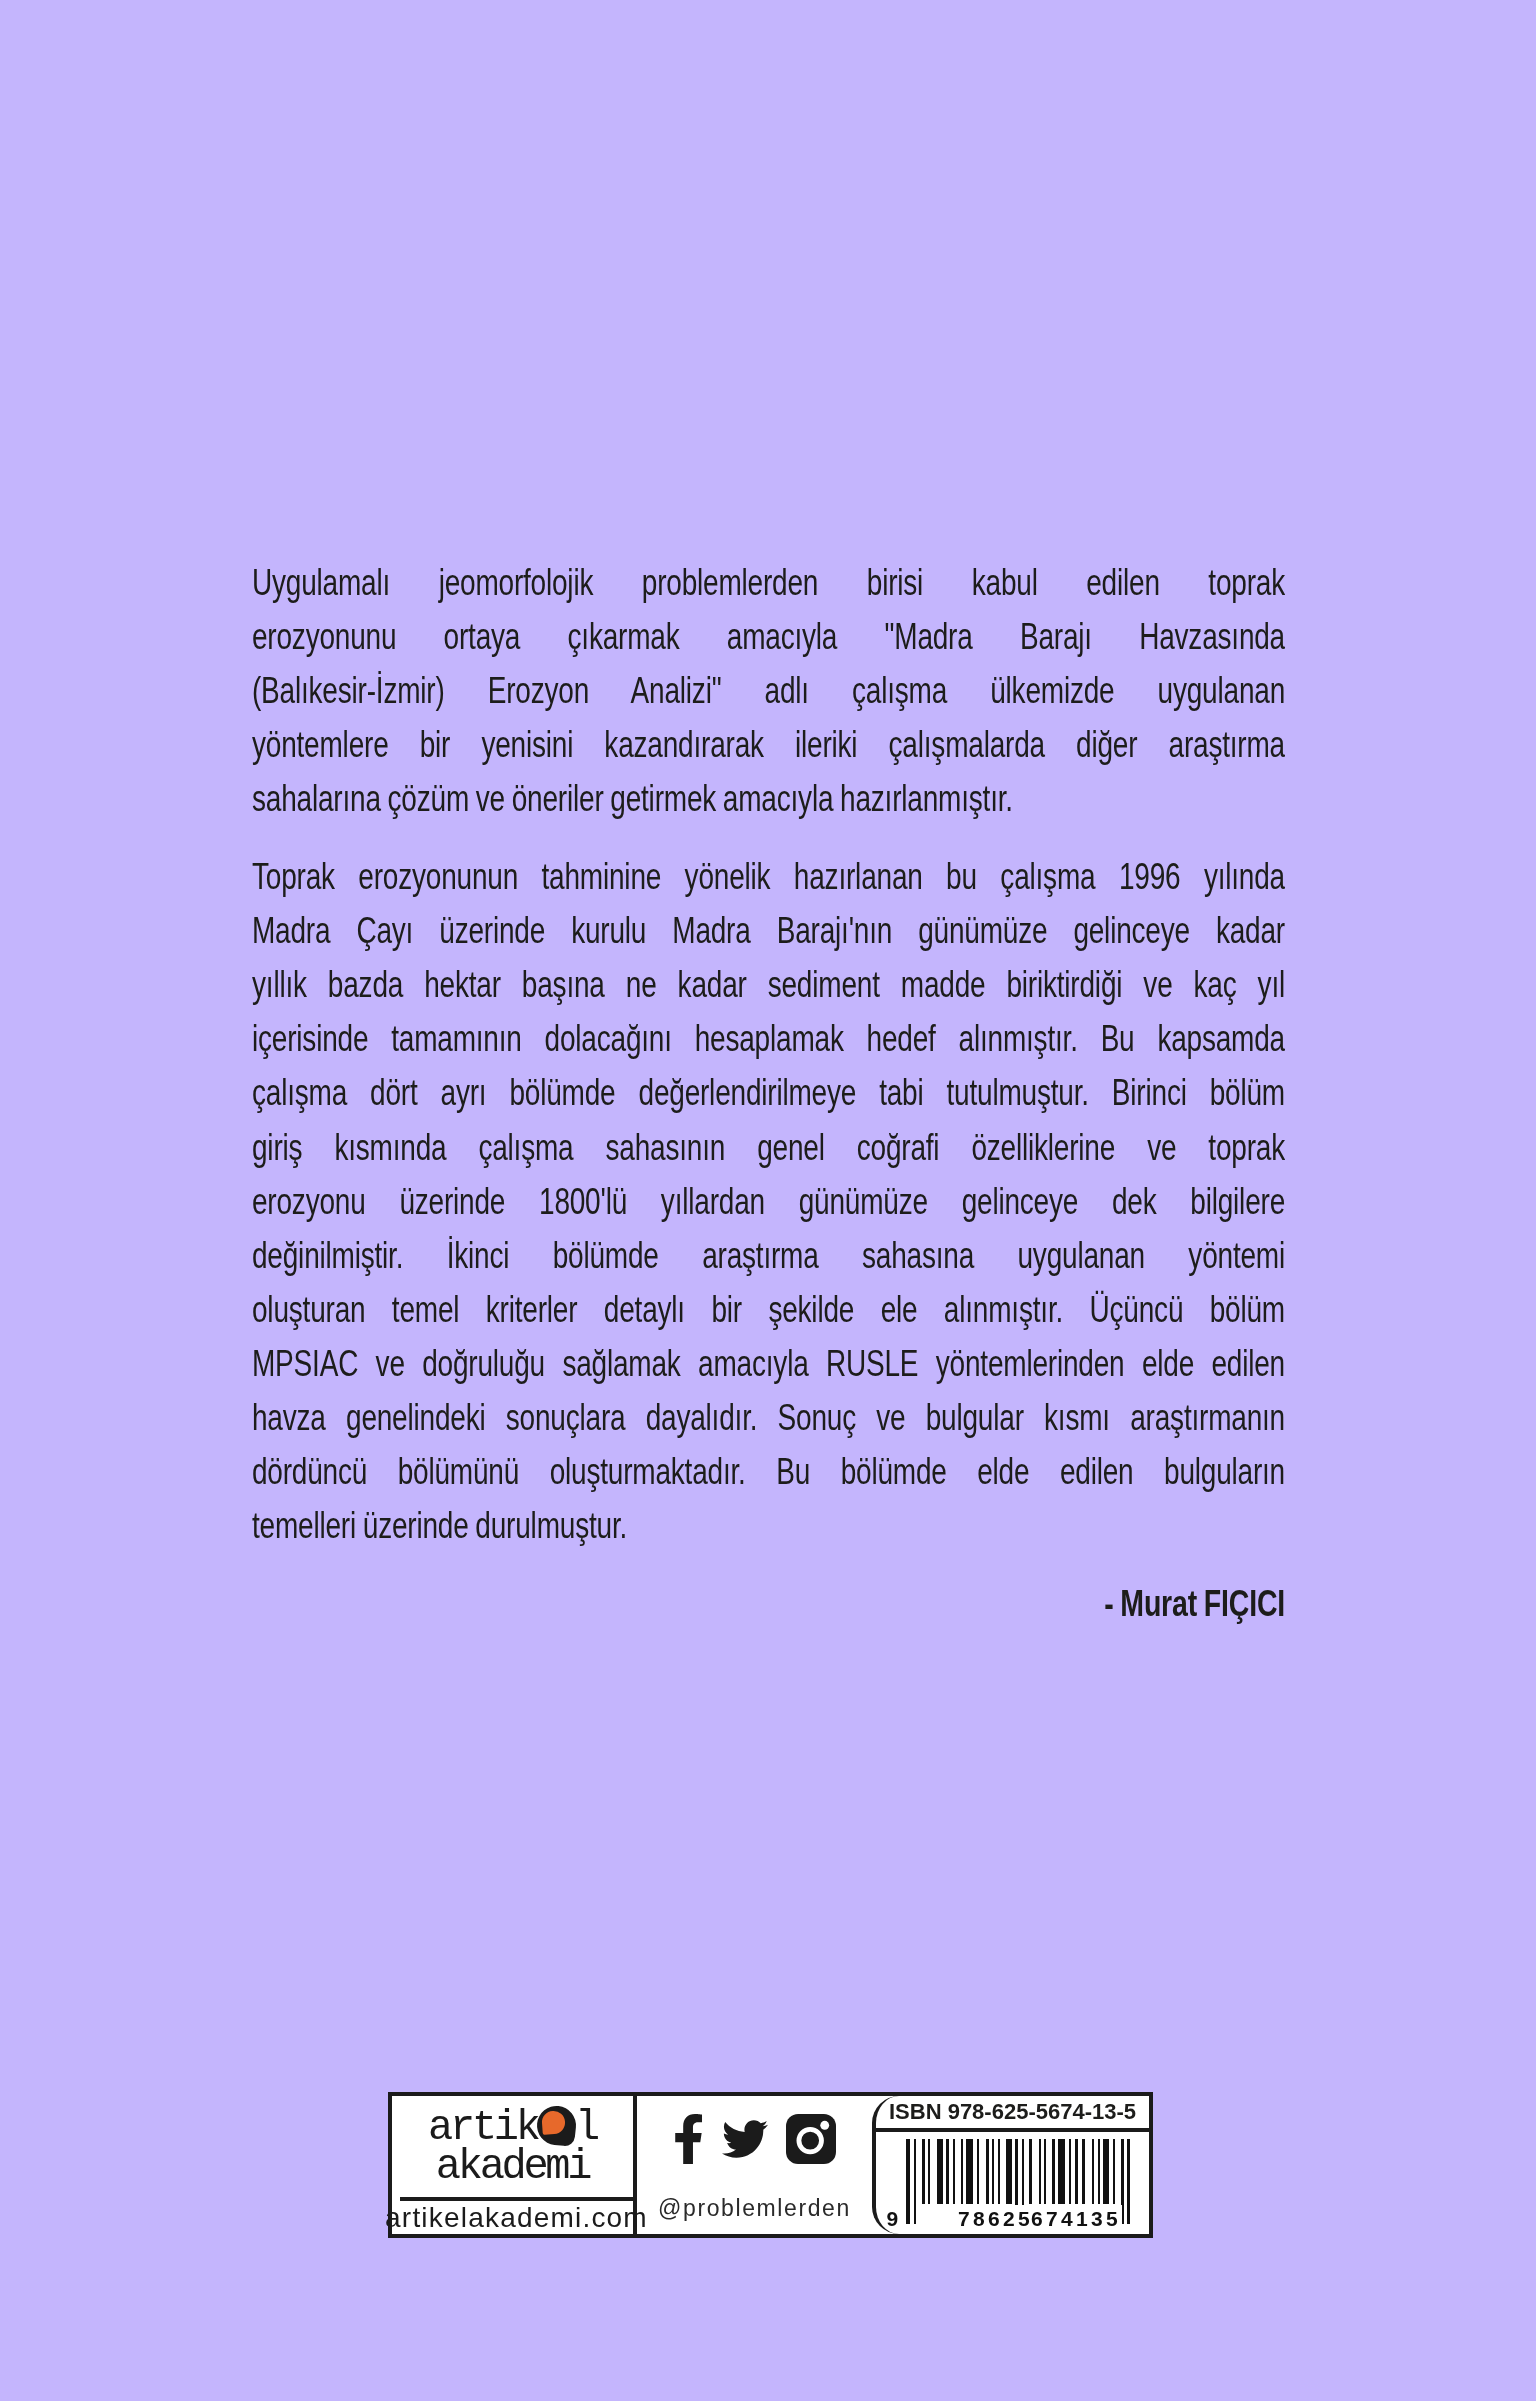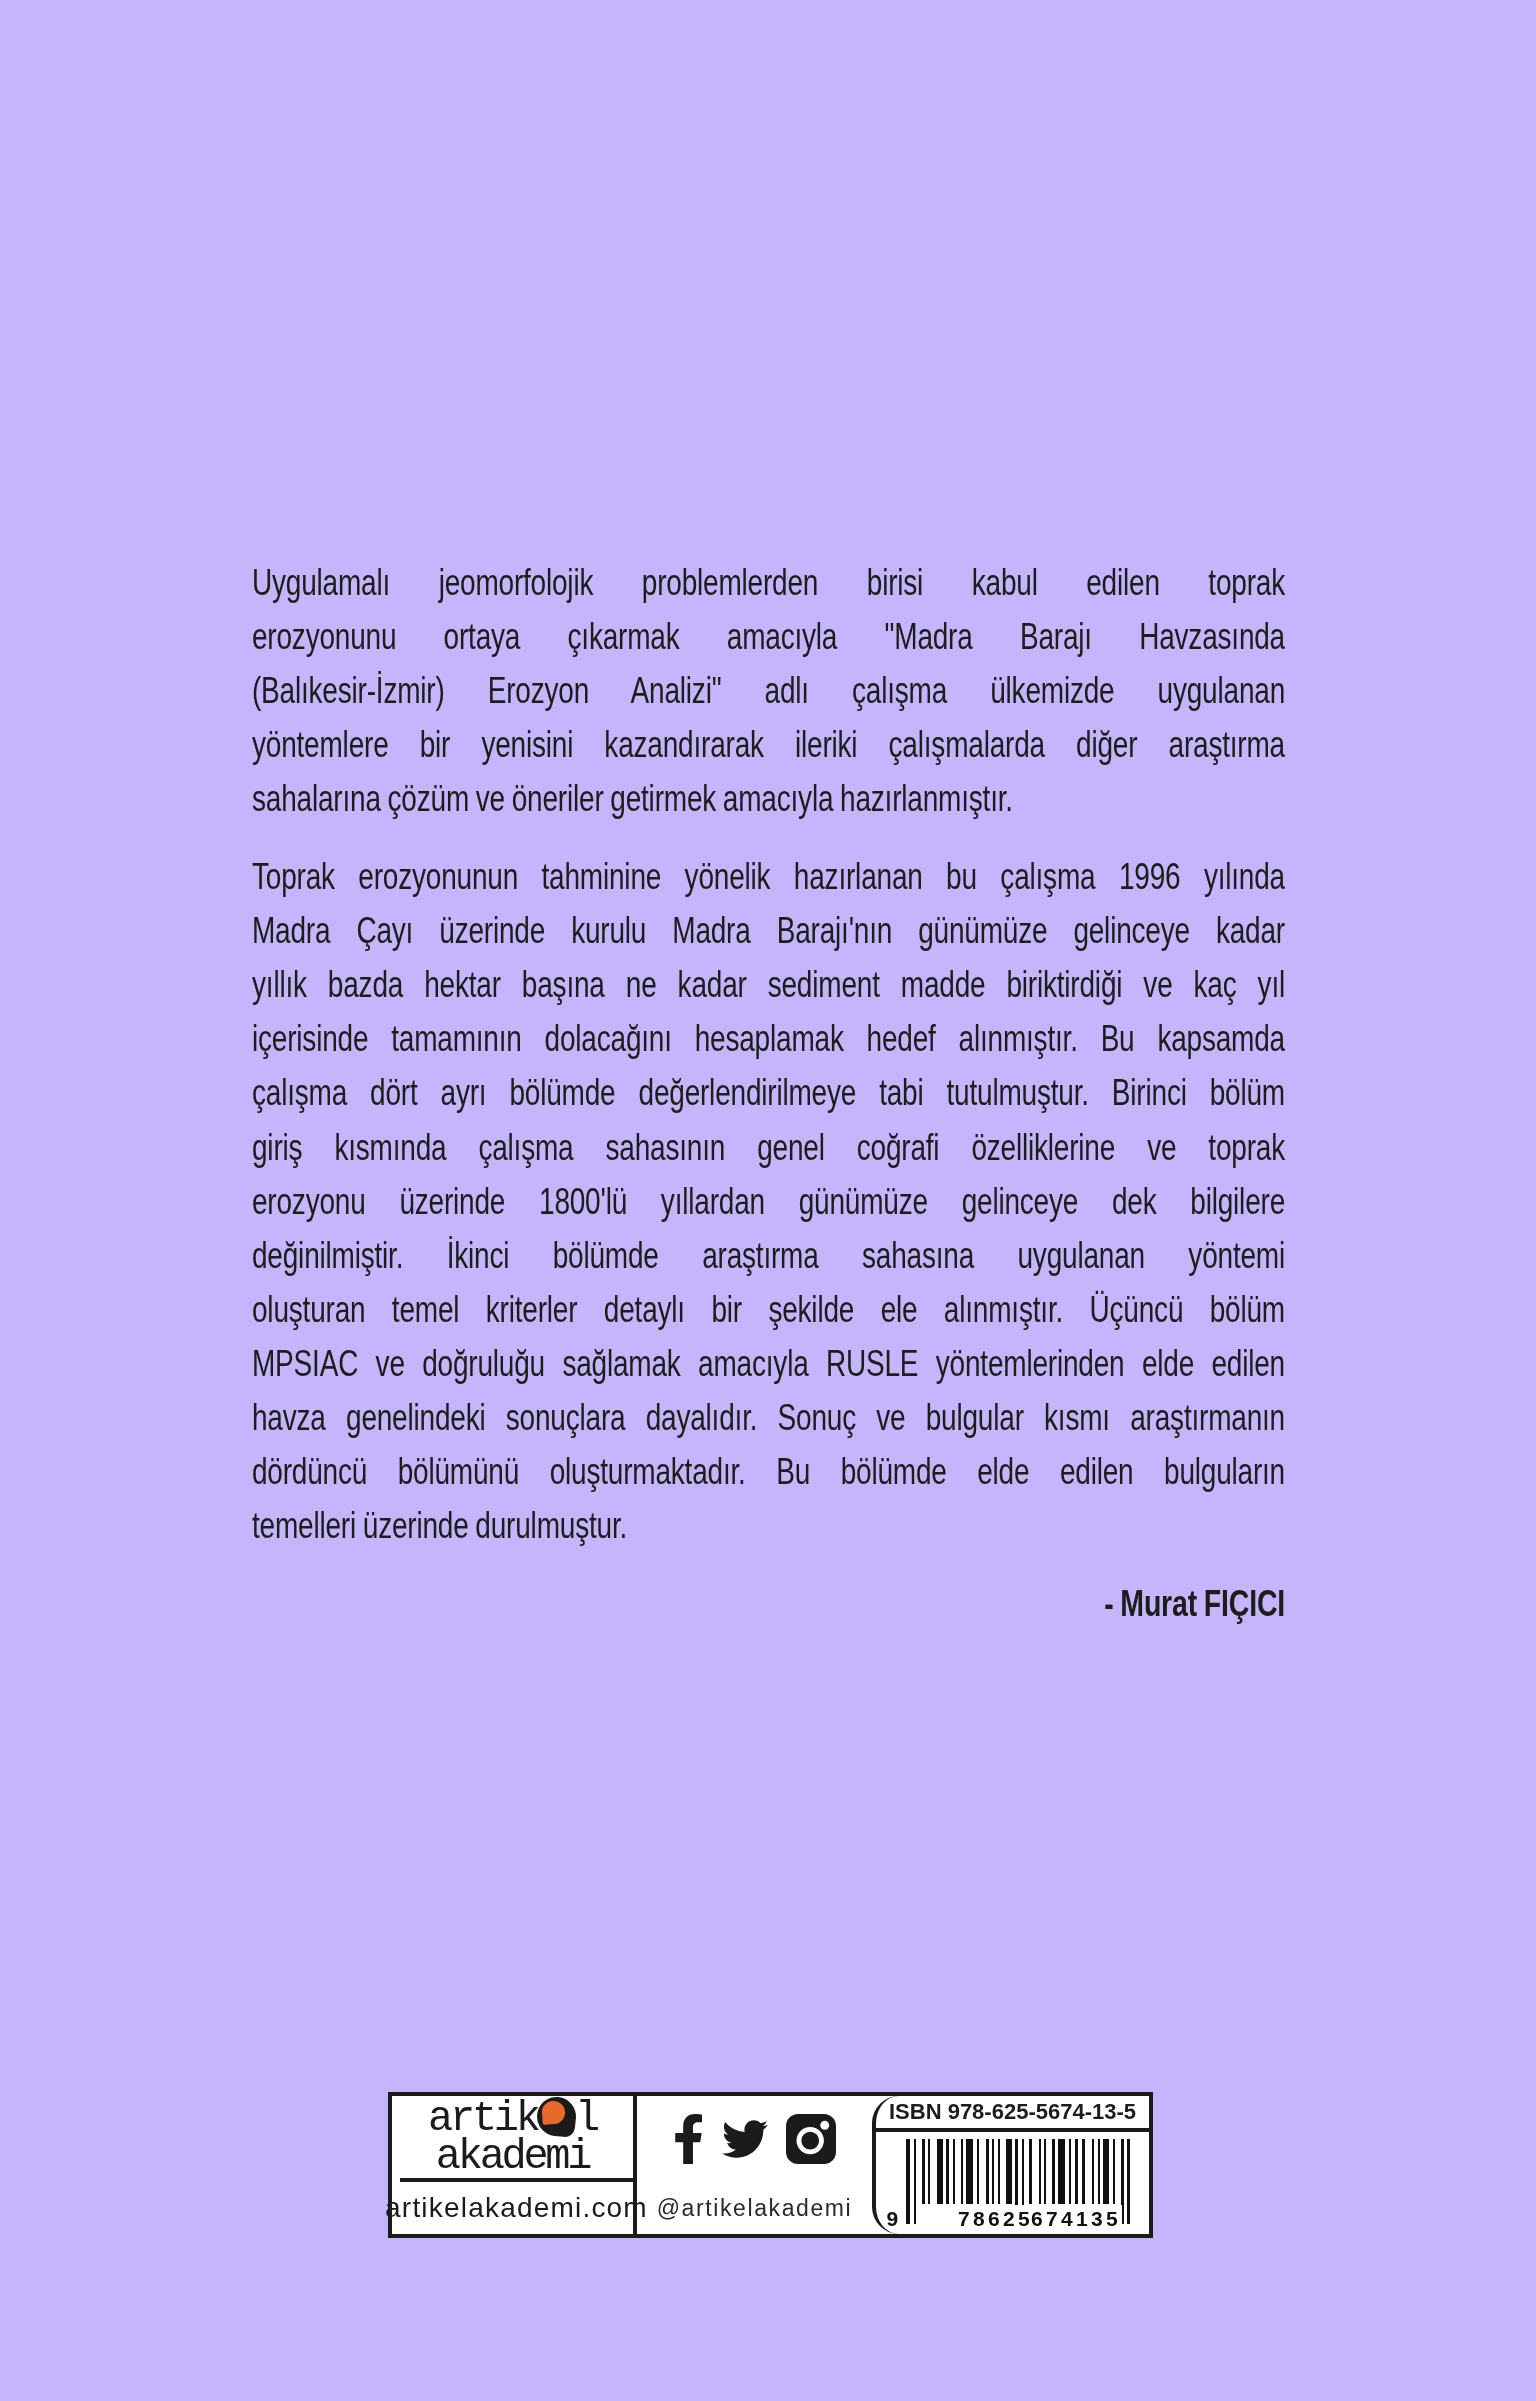--- a/index.html
+++ b/index.html
@@ -28,21 +28,21 @@
   .footer-box{
     position:absolute; left:388px; top:2092px; width:765px; height:146px;
     border:4.1px solid #1b1b1b; box-sizing:border-box; display:flex; background:#fff;
   }
   .fcol{box-sizing:border-box; height:100%;}
   .col1{width:245px; border-right:4.1px solid #1b1b1b; display:flex; flex-direction:column;}
   .col2{width:235px; display:flex; flex-direction:column; align-items:center;}
   .col3{flex:1; border-left:4.1px solid #1b1b1b; display:flex; flex-direction:column;border-radius:27px;}
 
   
-  .logo-cell{height:82px; display:flex; flex-direction:column; align-items:center; justify-content:center;}
+  .logo-cell{height:101px; display:flex; flex-direction:column; align-items:center; justify-content:center;}
   .logo-line{
     font-family:"Liberation Mono", monospace; font-size:42px; line-height:39px;
     letter-spacing:-3.3px; color:#1b1b1b; white-space:nowrap;
   }
   .bubble{display:inline-block; width:39px; height:39px; position:relative; vertical-align:-6.5px; margin:0 -0.8px;}
   .bubble .outer{position:absolute; inset:0; background:#1b1b1b; border-radius:50% 50% 26% 50%; transform:rotate(6deg);}
   .bubble .inner{position:absolute; left:13%; top:12%; width:60%; height:58%; background:var(--orange,#e7692b); border-radius:50% 50% 50% 8%; transform:rotate(-4deg);}
   .web-cell{
     flex:1; border-top:4.1px solid #1b1b1b; display:flex; align-items:center; justify-content:center;
     font-size:28px; letter-spacing:1.2px; color:#1b1b1b;margin-left:8px;
@@ -122,21 +122,21 @@
             </svg>
         </span>
         <span>
           <svg height="50" width="50" viewBox="0 0 62 62" xmlns="http://www.w3.org/2000/svg">
               <rect width="62" height="62" rx="15" fill="#1b1b1b"></rect>
               <circle cx="30" cy="33" r="14" fill="none" stroke="#ffffff" stroke-width="6"></circle>
               <circle cx="48" cy="14" r="5.5" fill="#ffffff"></circle>
             </svg>
         </span>
       </div>
-      <div class="handle">@artikelakademi</div>
+      <div class="handle">@problemlerden</div>
     </div>
 
     <div class="fcol col3">
       <div class="isbn-cell">ISBN 978-625-5674-13-5</div>
       <div class="barcode-cell">
         <div class="barcode">
           <div>
               <span class="bar" style="left: 19.5px; width: 3.8px; height: 85px;"></span>
               <span class="bar" style="left: 27px; width: 2.5px; height: 85px;"></span>
               <span class="bar" style="left: 35px; width: 3.8px; height: 65px;"></span>

